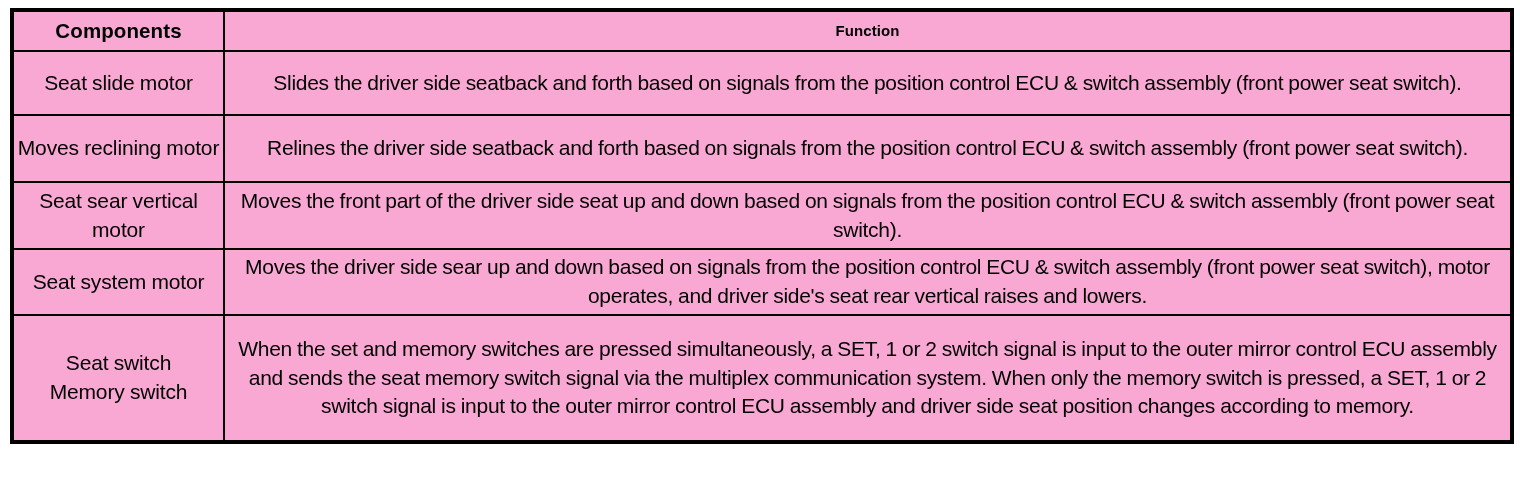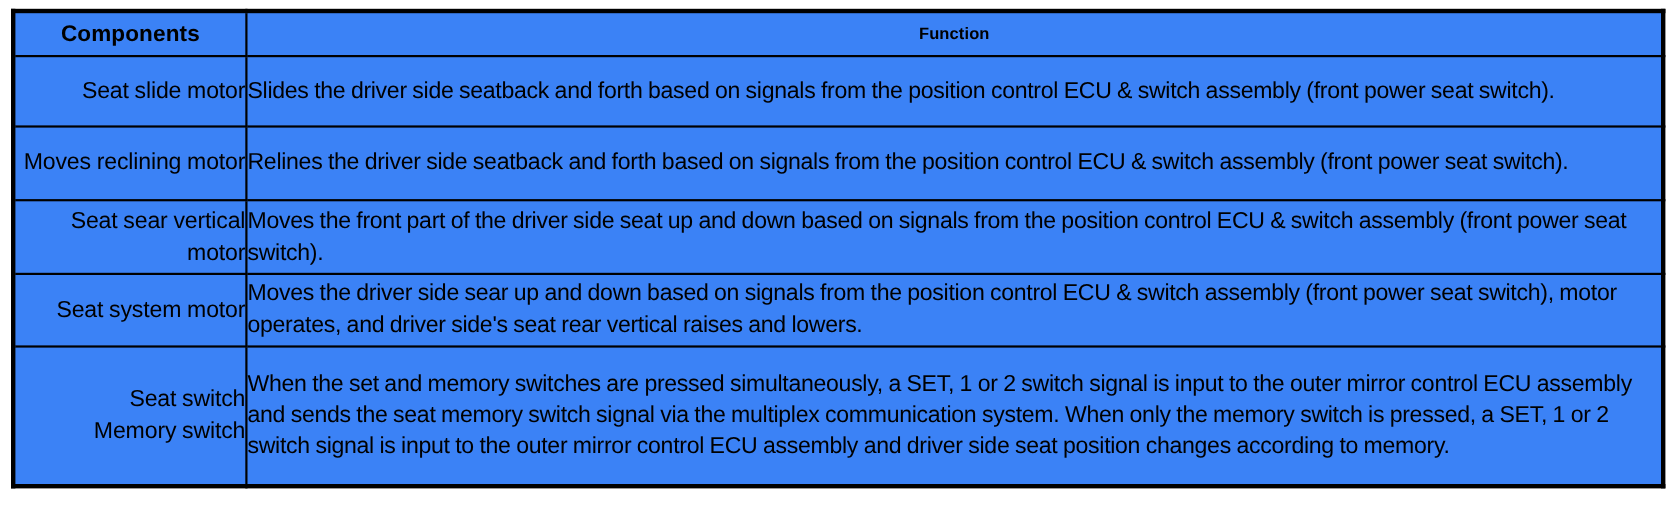--- a/index.html
+++ b/index.html
@@ -32,21 +32,21 @@
   }
 
   table.spec-table col.col-components { width: 212px; }
   table.spec-table col.col-function   { width: 1288px; }
 
   table.spec-table th,
   table.spec-table td {
     border: 2px solid #000000;
     vertical-align: middle;
     padding: 0;
-    background: #3b82f6;
+    background: #f9a8d4;
   }
 
   
   thead th {
     font-size: 20.5px;
     font-weight: bold;
     text-align: center;
     height: 38px;
     line-height: 38px;
     letter-spacing: 0.1px;
@@ -57,25 +57,25 @@
 
   
   tbody td {
     font-size: 21px;
     line-height: 1.37;
     font-weight: normal;
   }
 
   td.cell-component {
     padding: 6px 4px 6px 8px;
-    text-align: right;
+    text-align: center;
   }
   td.cell-function {
     padding: 6px 8px 6px 9px;
-    text-align: left;
+    text-align: center;
   }
 
   .cell-text {
     display: block;
     white-space: pre-line;
     word-spacing: -0.4px;
     letter-spacing: -0.15px;
   }
 
   td.cell-function .cell-text {

